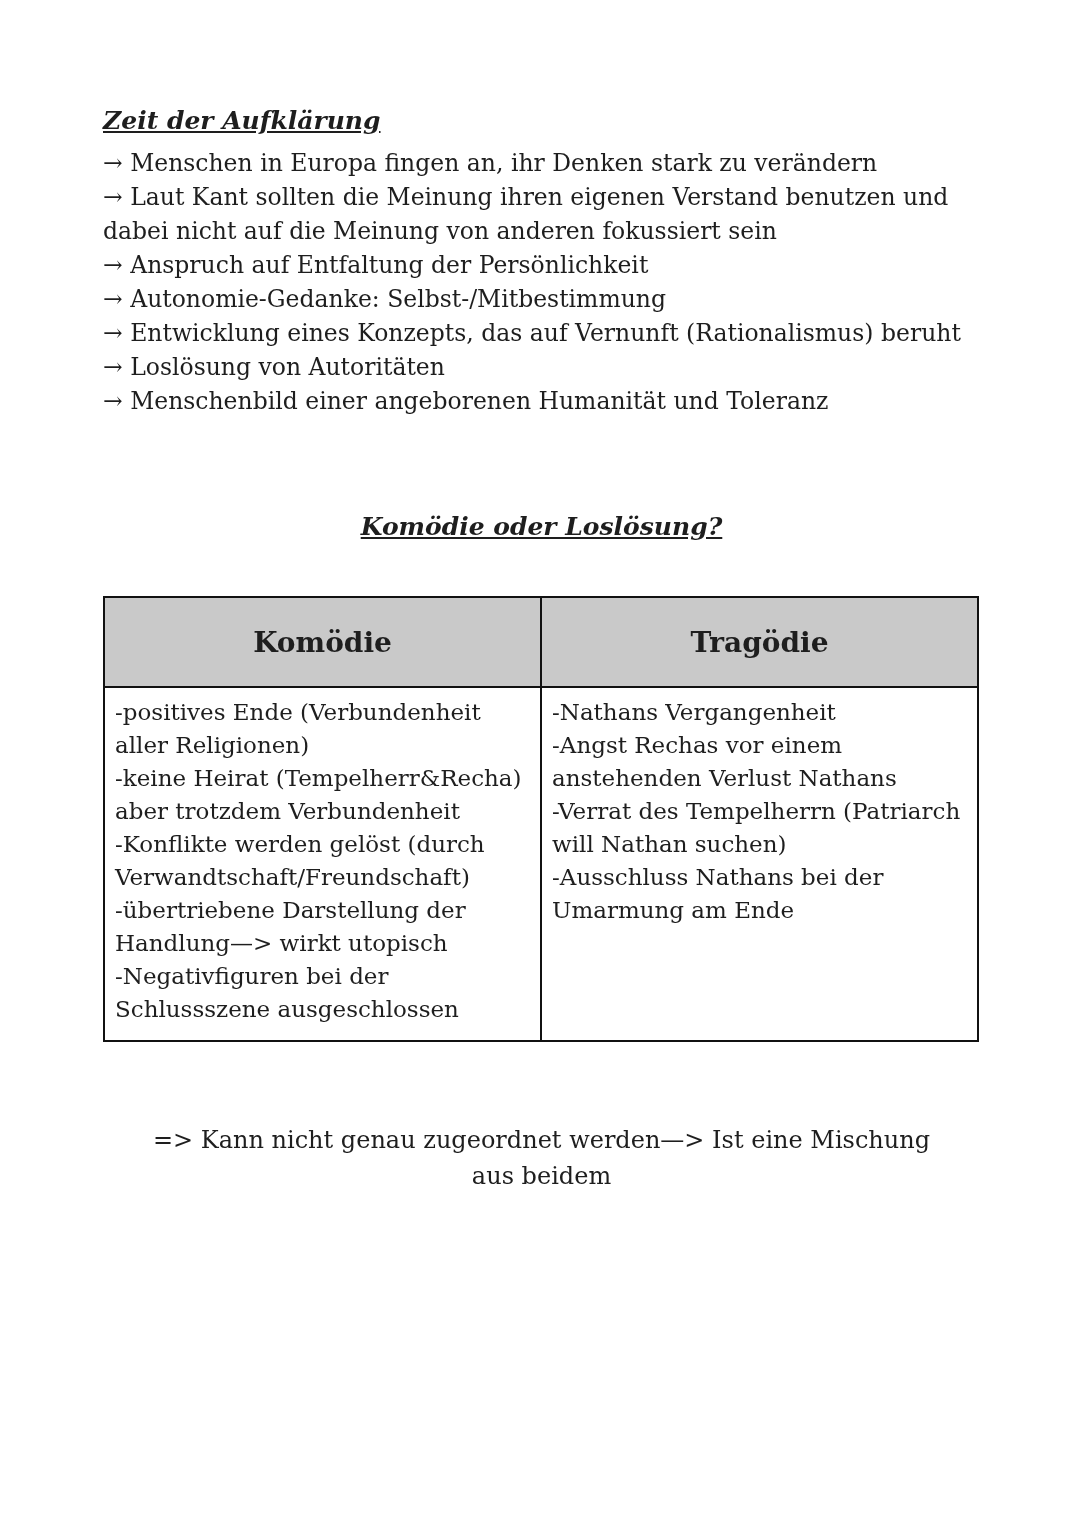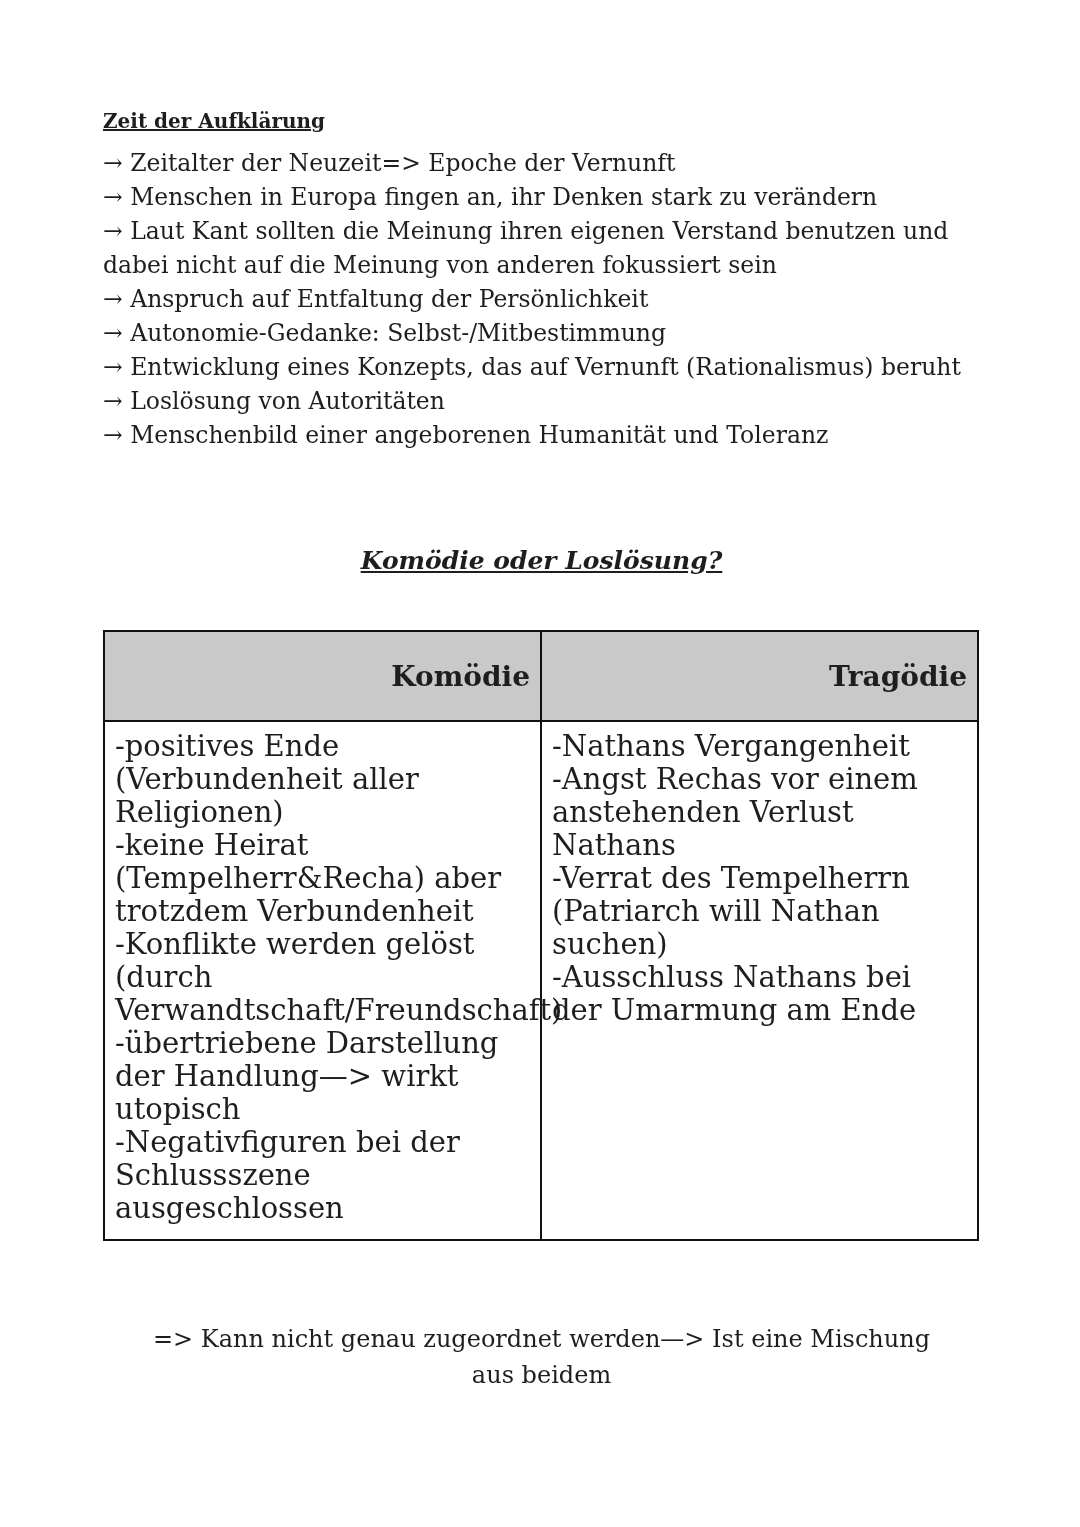--- a/index.html
+++ b/index.html
@@ -11,22 +11,23 @@
     color: #1e1e1e;
     font-family: "DejaVu Serif", "Liberation Serif", serif;
   }
   .page {
     width: 1080px;
     height: 1527px;
     padding: 104px 100px 0 103px;
     position: relative;
   }
   .section-title {
+    font-style: italic;
     text-decoration: underline;
-    font-size: 20px;
+    font-size: 25px;
     line-height: 34px;
     margin: 0 0 8px 0;
   }
   .bullet {
     margin: 0;
     font-size: 23.5px;
     line-height: 34px;
   }
   .genre-title {
     text-align: center;
@@ -44,50 +45,49 @@
   }
   table.genre-table th,
   table.genre-table td {
     border: 2.5px solid #111111;
     width: 50%;
   }
   table.genre-table th {
     background: var(--header-bg, #c9c9c9);
     font-size: 28px;
     font-weight: bold;
-    text-align: right;
+    text-align: center;
     height: 90px;
     vertical-align: middle;
     padding: 0 10px;
   }
   table.genre-table td {
     vertical-align: top;
     padding: 8px 10px 14px 10px;
-    font-size: 29px;
+    font-size: 23px;
     line-height: 33px;
     border-radius: 29px;
   }
   .cell-item { margin: 0; }
   .conclusion {
     margin: 80px auto 8px auto;
     width: 800px;
     text-align: center;
     font-size: 24px;
     line-height: 36px;
   }
 </style>
 </head>
 <body>
 
 <div class="page">
 
   <h2 class="section-title">Zeit der Aufklärung</h2>
 
   <div>
-    <p class="bullet">→ Zeitalter der Neuzeit=&gt; Epoche der Vernunft</p>
     <p class="bullet">→ Menschen in Europa fingen an, ihr Denken stark zu verändern</p>
     <p class="bullet">→ Laut Kant sollten die Meinung ihren eigenen Verstand benutzen und dabei nicht auf die Meinung von anderen fokussiert sein</p>
     <p class="bullet">→ Anspruch auf Entfaltung der Persönlichkeit</p>
     <p class="bullet">→ Autonomie-Gedanke: Selbst-/Mitbestimmung</p>
     <p class="bullet">→ Entwicklung eines Konzepts, das auf Vernunft (Rationalismus) beruht</p>
     <p class="bullet">→ Loslösung von Autoritäten</p>
     <p class="bullet">→ Menschenbild einer angeborenen Humanität und Toleranz</p>
   </div>
 
   <h2 class="genre-title">Komödie oder Loslösung?</h2>

